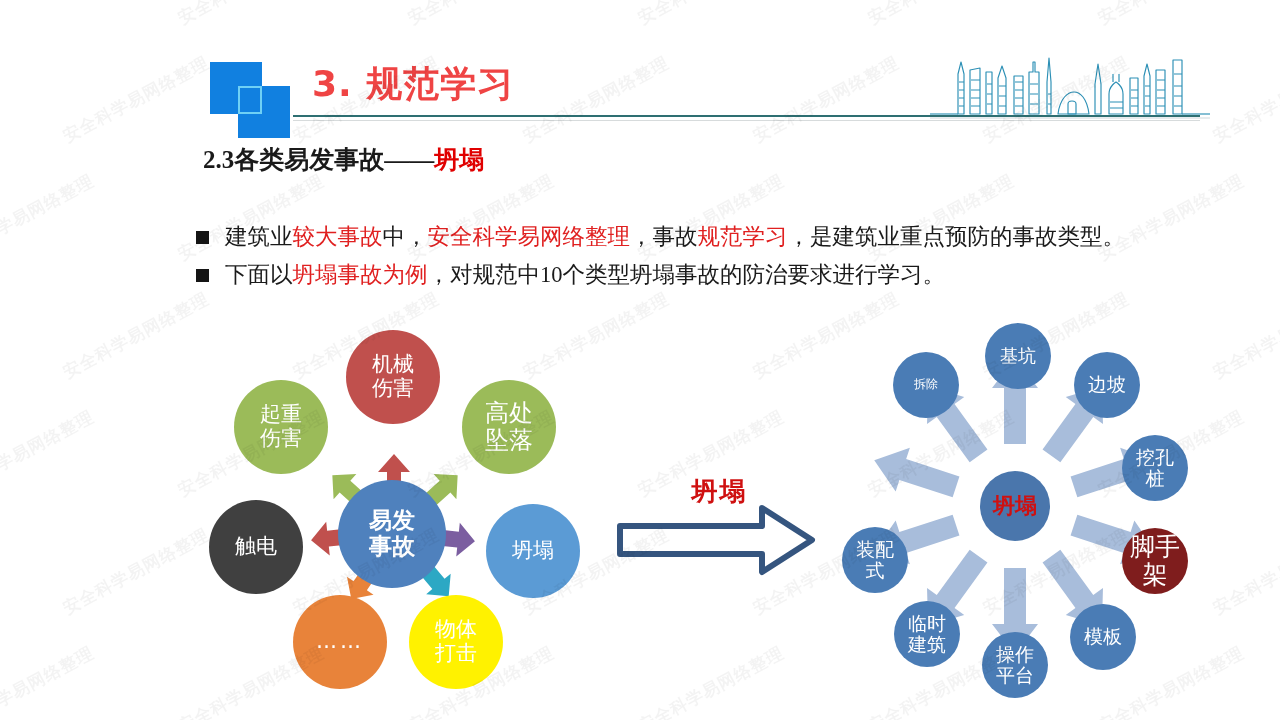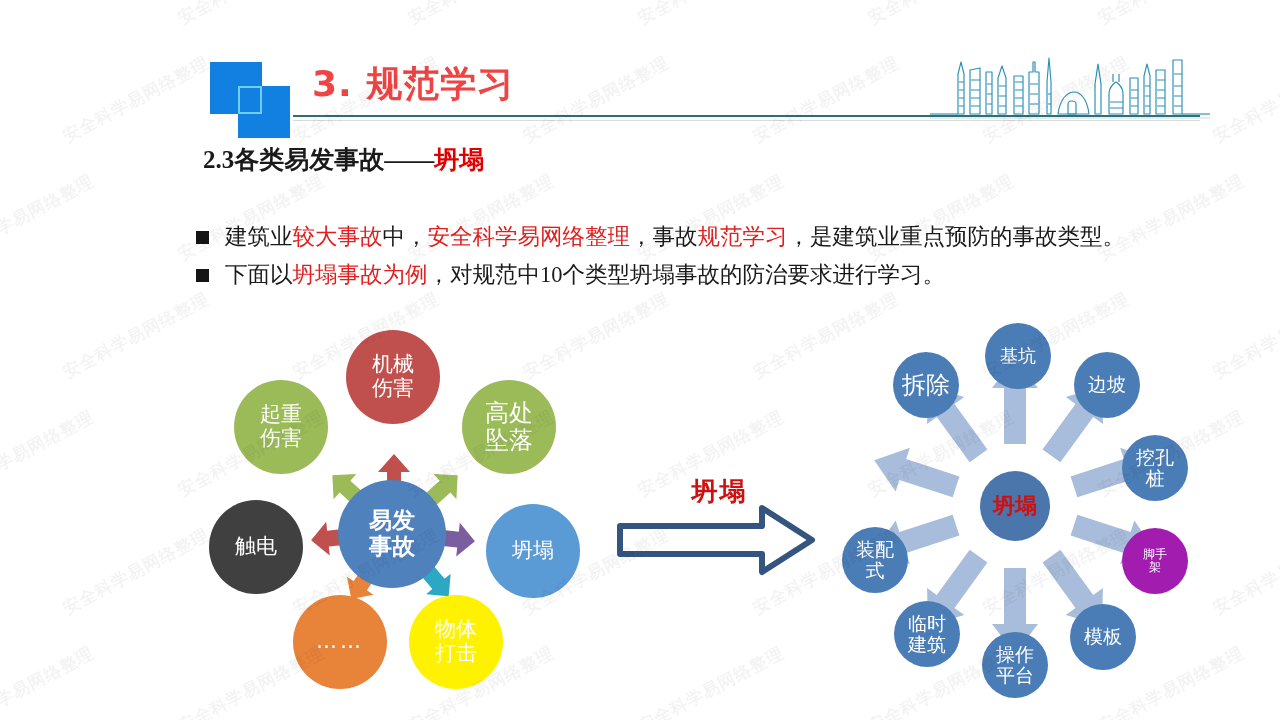--- a/index.html
+++ b/index.html
@@ -328,21 +328,21 @@
         </div>
     </div>
 
     <div class="node" style="left:302px;top:125px;width:66px;height:66px;background:#4A7CB5;font-size:19px;">
       <div>
         <span>挖孔</span>
         <span>桩</span>
       </div>
     </div>
 
-    <div class="node" style="left:302px;top:218px;width:66px;height:66px;background:#a21caf;font-size:12px;">
+    <div class="node" style="left:302px;top:218px;width:66px;height:66px;background:#7f1d1d;font-size:25px;">
       <div>
         <span>脚手</span>
         <span>架</span>
       </div>
     </div>
 
     <div class="node" style="left:250px;top:294px;width:66px;height:66px;background:#4A7CB5;font-size:19px;">
       <div>
           <span>模板</span>
         </div>
@@ -363,21 +363,21 @@
     </div>
 
     <div class="node" style="left:22px;top:217px;width:66px;height:66px;background:#4A7CB5;font-size:19px;">
       <div>
         <span>装配</span>
         <span>式</span>
       </div>
     </div>
 
 
-    <div class="node" style="left:73px;top:42px;width:66px;height:66px;background:#4A7CB5;font-size:24px;">
+    <div class="node" style="left:73px;top:42px;width:66px;height:66px;background:#4A7CB5;font-size:12px;">
       <div>
           <span>拆除</span>
         </div>
     </div>
   </div>
 
   <div class="watermark-layer" id="wm-layer">
       <div class="wm" style="left: -60px; top: -30px; opacity: 0.045;">安全科学易网络整理</div>
       <div class="wm" style="left: 170px; top: -30px; opacity: 0.045;">安全科学易网络整理</div>
       <div class="wm" style="left: 400px; top: -30px; opacity: 0.045;">安全科学易网络整理</div>

